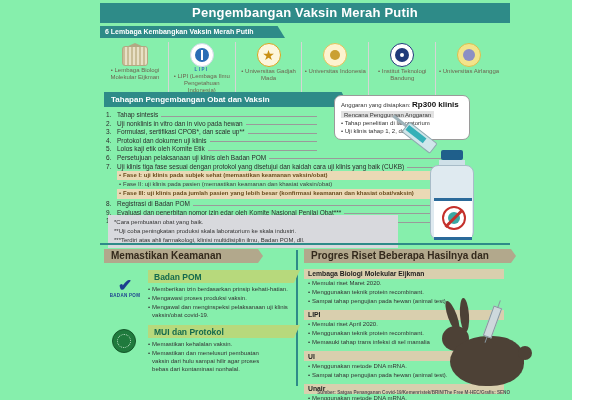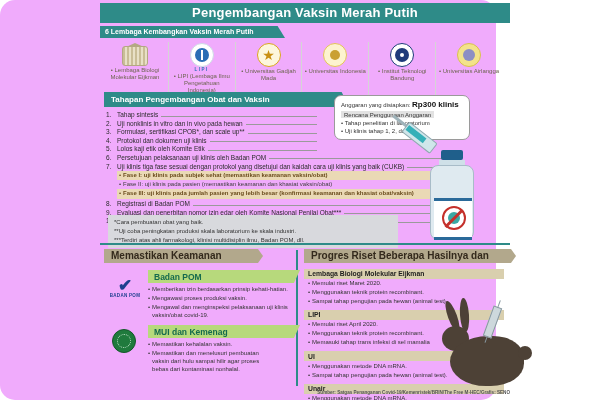--- a/index.html
+++ b/index.html
@@ -1,17 +1,17 @@
 <!DOCTYPE html>
 <html><head>
 <meta charset="utf-8">
 <style>
   html,body{margin:0;padding:0;}
   body{width:600px;height:400px;background:#fff;font-family:"Liberation Sans", sans-serif;overflow:hidden;}
-  .stage{position:relative;width:496px;height:400px;background:#f0abfc;border-radius:15px;}
+  .stage{position:relative;width:572px;height:400px;background:#86efac;}
   .info{position:absolute;left:100px;top:0;width:412px;height:400px;}
 
   
   .main-title{position:absolute;left:0;top:3px;width:410px;height:20px;background:#2e8b88;color:#fff;
     font-weight:bold;font-size:13px;line-height:20px;text-align:center;letter-spacing:.2px;}
   .sub-banner{position:absolute;left:0;top:26px;width:180px;height:12px;background:#2e8b88;color:#fff;
     font-weight:bold;font-size:7px;line-height:12px;padding-left:5px;
     clip-path:polygon(0 0,96% 0,100% 100%,0 100%);}
 
   
@@ -266,21 +266,21 @@
       <div class="pom-name">BADAN POM</div>
     </div>
     <div class="green-head" style="left:48px;top:270px;width:140px;">Badan POM</div>
     <div class="bullets" style="left:48px;top:285px;width:146px;">
       <div class="bullet">Memberikan izin berdasarkan prinsip kehati-hatian.</div>
       <div class="bullet">Mengawasi proses produksi vaksin.</div>
       <div class="bullet">Mengawal dan menginspeksi pelaksanaan uji klinis vaksin/obat covid-19.</div>
     </div>
 
     <div class="mui-logo"></div>
-    <div class="green-head" style="left:48px;top:325px;width:140px;">MUI dan Kemenag</div>
+    <div class="green-head" style="left:48px;top:325px;width:140px;">MUI dan Protokol</div>
     <div class="bullets" style="left:48px;top:340px;width:118px;">
       <div class="bullet">Memastikan kehalalan vaksin.</div>
       <div class="bullet">Memastikan dan menelusuri pembuatan vaksin dari hulu sampai hilir agar proses bebas dari kontaminasi nonhalal.</div>
     </div>
 
     <div class="ribbon-tan ribbon-progress">Progres Riset Beberapa Hasilnya dan Hasilnya</div>
     <div class="prog">
       <div>
         <div class="org-head">Lembaga Biologi Molekular Eijkman</div>
         <div class="org-items">

